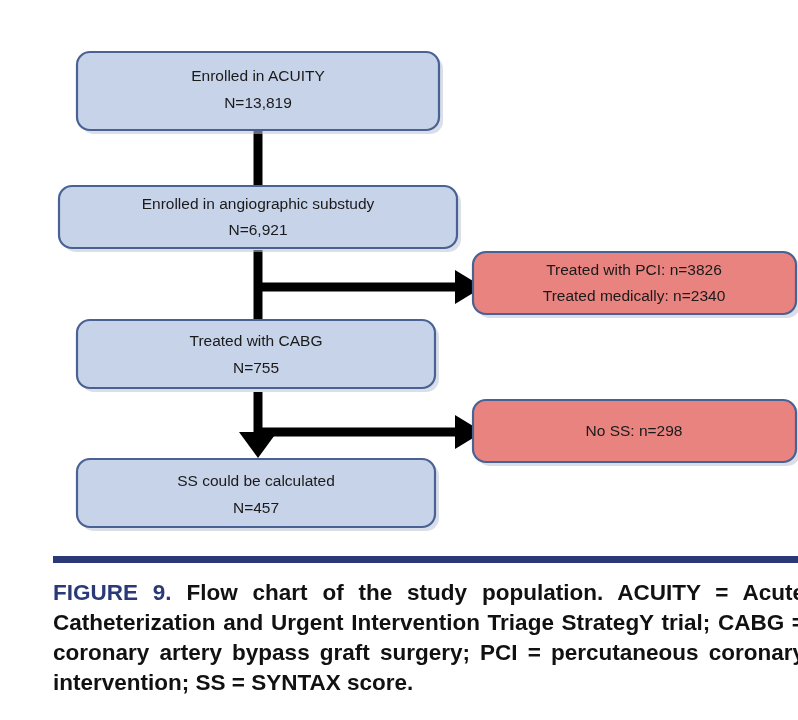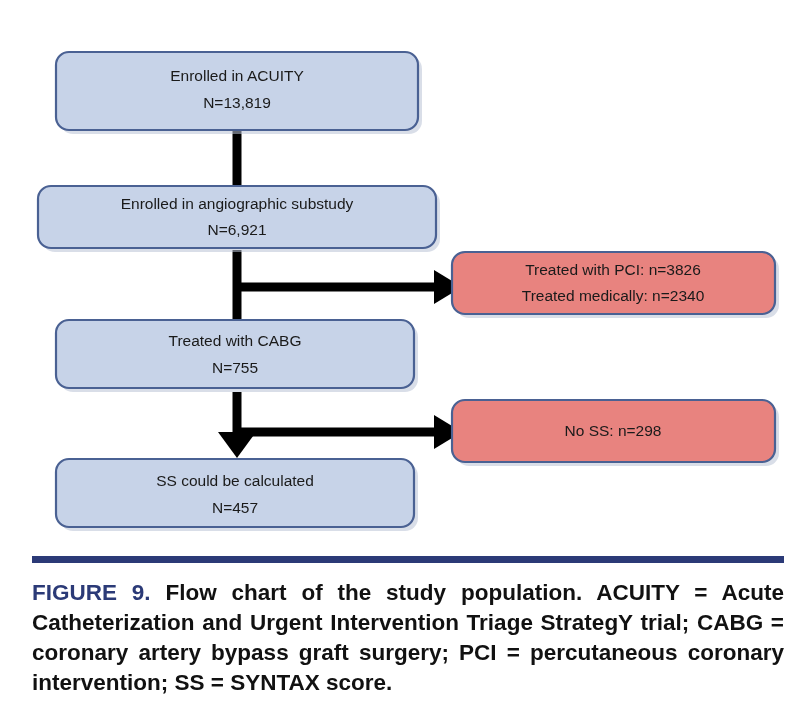--- a/index.html
+++ b/index.html
@@ -13,20 +13,21 @@
     height: 720px;
     font-family: "Liberation Sans", sans-serif;
     color: #000000;
     overflow: hidden;
   }
   #figure-root {
     position: relative;
     width: 692px;
     height: 720px;
     background: #ffffff;
+    margin-left: 21px;
   }
 
   
   #flowchart {
     position: absolute;
     left: 0;
     top: 0;
     width: 798px;
     height: 552px;
   }

